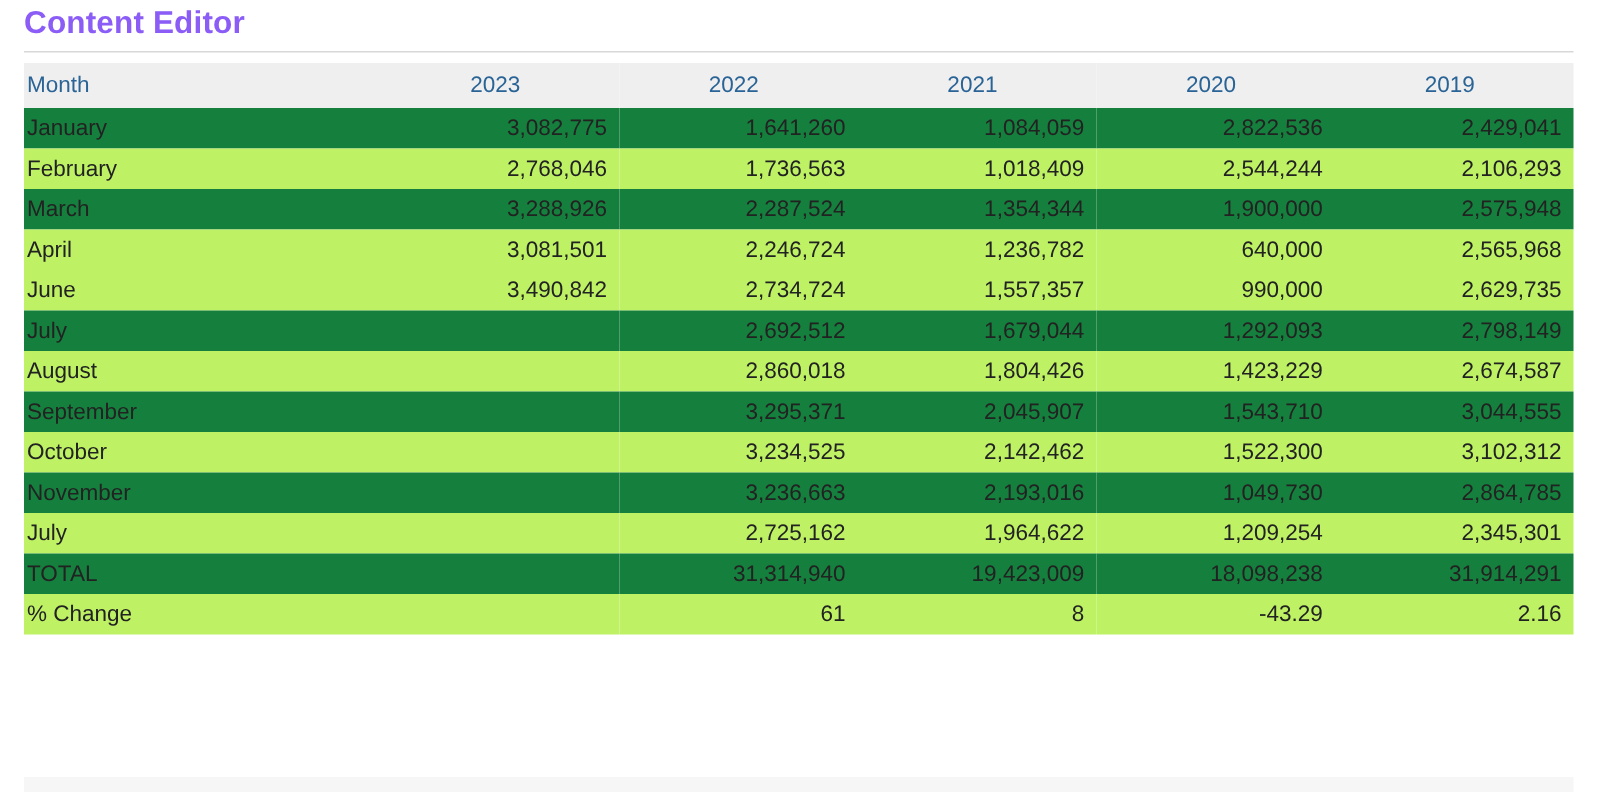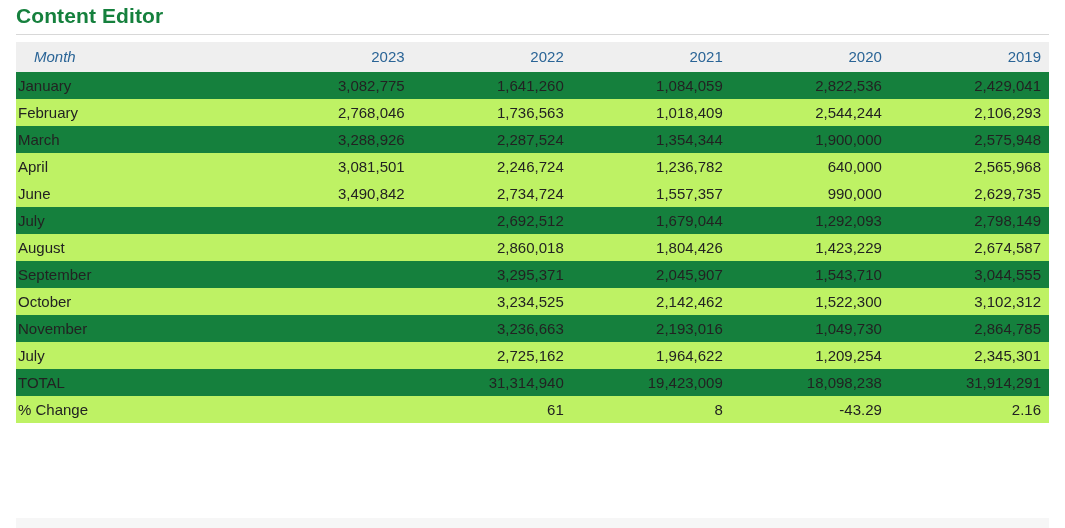--- a/index.html
+++ b/index.html
@@ -17,21 +17,21 @@
   .page {
     width: 1065px;
     height: 528px;
     box-sizing: border-box;
     padding: 0 16px;
     position: relative;
   }
   .page-title {
     font-size: 21px;
     font-weight: bold;
-    color: #15803d;
+    color: #8b5cf6;
     letter-spacing: 0.1px;
     margin: 4px 0 7px 0;
     padding-bottom: 6px;
     border-bottom: 1px solid #d8d8d8;
   }
   table.data-table {
     width: 1033px;
     border-collapse: collapse;
     table-layout: fixed;
     font-size: 15px;
@@ -39,28 +39,27 @@
   table.data-table col.c-month { width: 23.0%; }
   table.data-table col.c-yr { width: 15.4%; }
   thead tr {
     background: #efefef;
   }
   thead th {
     font-weight: normal;
     color: #2a6496;
     font-size: 15px;
     padding: 6px 8px 7px 2px;
-    text-align: right;
+    text-align: center;
     vertical-align: bottom;
     border: none;
   }
   thead th.month-head {
     text-align: left;
-    padding-left: 18px;
-    font-style: italic;
+    padding-left: 2px;
   }
   tbody td {
     padding: 5px 8px 5px 2px;
     text-align: right;
     border: none;
     color: #222222;
     white-space: nowrap;
   }
   tbody td.month-cell {
     text-align: left;

